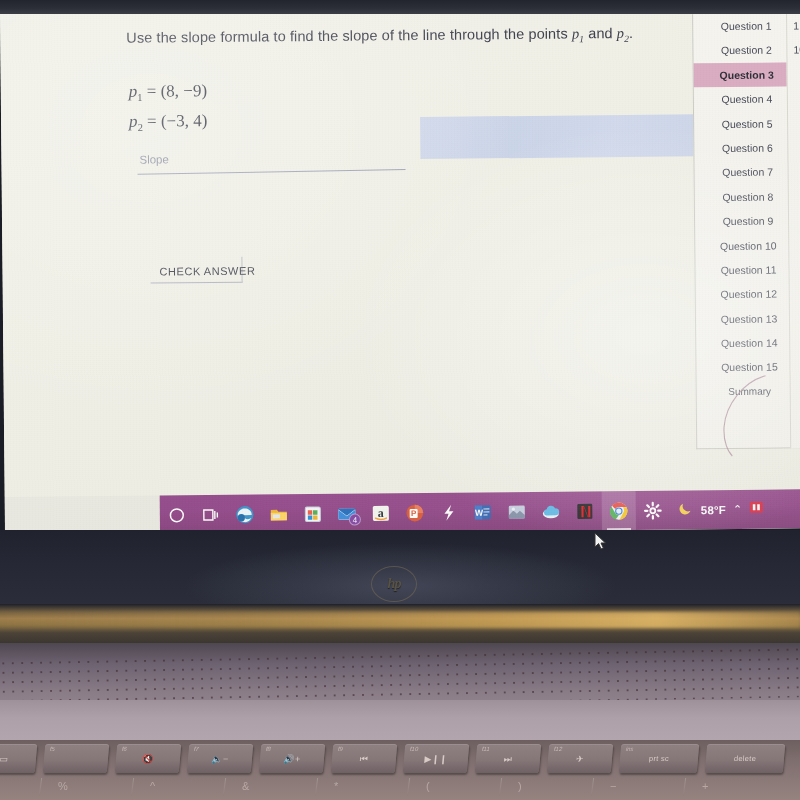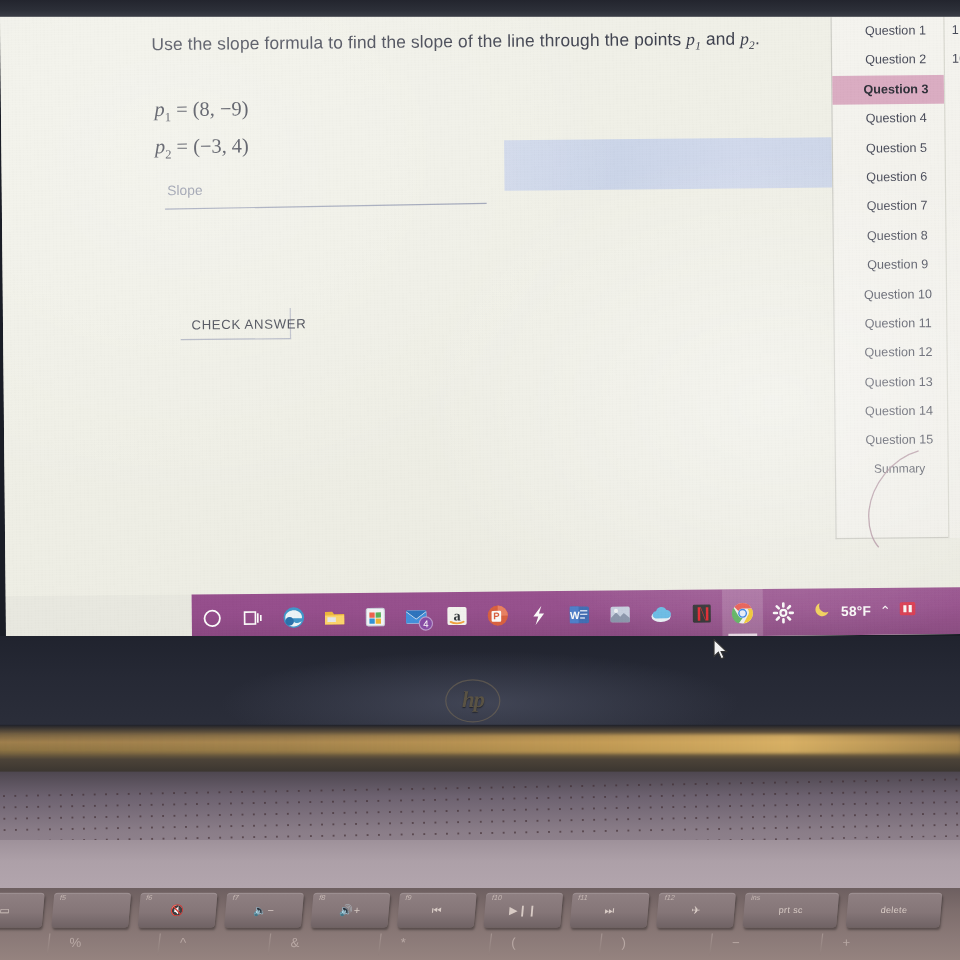--- a/index.html
+++ b/index.html
@@ -201,21 +201,21 @@
       radial-gradient(ellipse 300px 60px at 400px 56px, rgba(90,95,115,0.5), rgba(0,0,0,0) 72%),
       linear-gradient(180deg,#20232e 0%, #262935 45%, #2b2e3a 100%);
     z-index:10;
   }
   .hp-logo {
     position:absolute; left:375px; top:570px; width:38px; height:28px;
     border-radius:50%;
     display:flex; align-items:center; justify-content:center;
     font-family:"Liberation Serif", serif;
     font-style:italic; font-weight:bold;
-    font-size:19px; color:#5a5344;
+    font-size:14px; color:#5a5344;
     letter-spacing:-1px;
     z-index:11;
     text-shadow:0 1px 1px rgba(0,0,0,.5);
     text-align:center;
   }
   .hp-ring {
     position:absolute; left:371px; top:566px;
     width:46px; height:36px; border-radius:50%;
     border:1.6px solid rgba(120,108,85,0.55);
     z-index:11;

